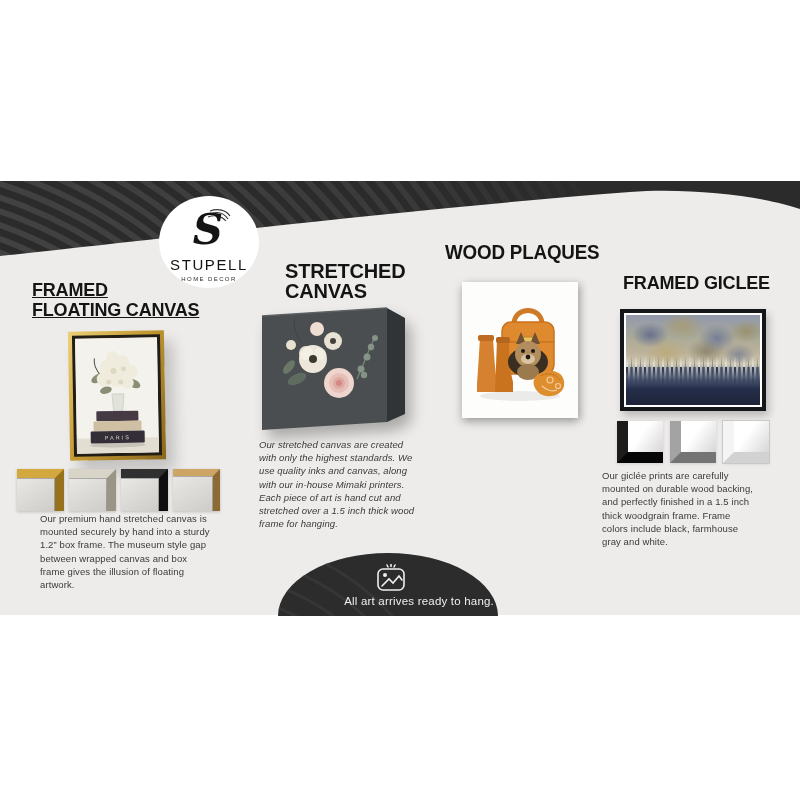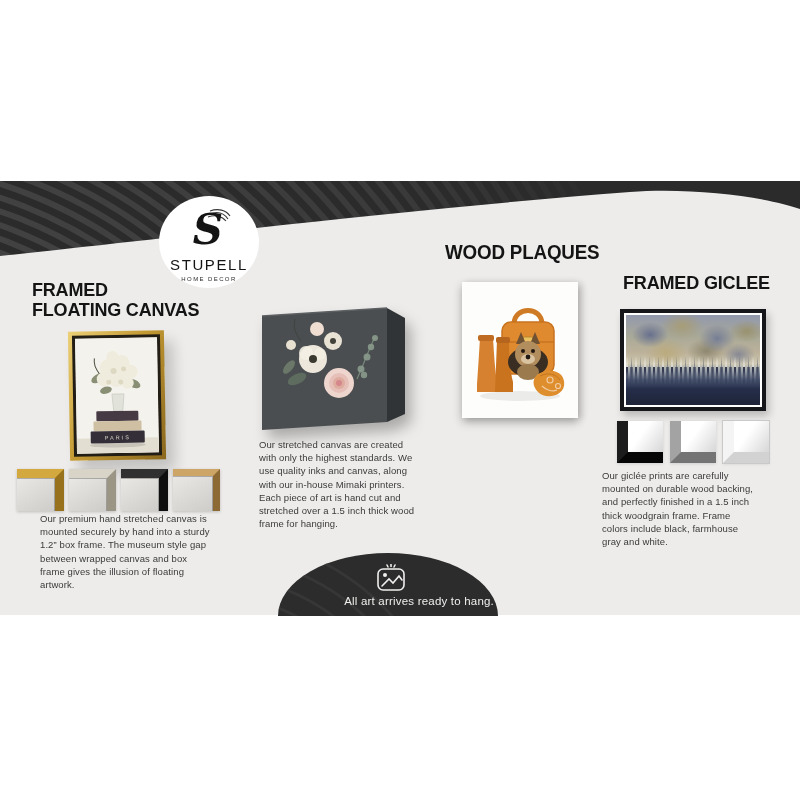--- a/index.html
+++ b/index.html
@@ -28,21 +28,21 @@
   .col-title {
     position:absolute; font-weight:bold; color:#141414; z-index:2;
     letter-spacing:-0.2px; line-height:20px; white-space:nowrap;
   }
   .body-copy {
     position:absolute; font-size:9.5px; line-height:13.2px; color:#3a3a3a;
     z-index:2; letter-spacing:0.1px;
   }
 
   
-  .t1 { left:32px; top:280px; font-size:18px; }
+  .t1 { left:32px; top:280px; font-size:18px;text-decoration:underline; }
   .float-frame {
     position:absolute; left:69px; top:331px; width:96px; height:129px;
     background:linear-gradient(120deg,#ecd077 0%,#c49a33 45%,#8a671d 100%);
     padding:4px; box-sizing:border-box; z-index:2; transform:rotate(-1deg);
     box-shadow:9px 11px 14px rgba(0,0,0,0.18);
   }
   .float-gap { position:absolute; inset:4px; background:#221d15; }
   .float-art { position:absolute; inset:7px; background:#f4f2ec; }
   .swatch-row1 { position:absolute; left:17px; top:469px; display:flex; gap:5px; z-index:2; }
   .sw1 {
@@ -53,21 +53,21 @@
   .sw1.gold      { border-top:9px solid #d3a93f; border-right:9px solid #97711c; }
   .sw1.champagne { border-top:9px solid #d8d4c8; border-right:9px solid #9b9585; }
   .sw1.black     { border-top:9px solid #303030; border-right:9px solid #0f0f0f; }
   .sw1.bronze    { border-top:7px solid #cda566; border-right:7px solid #8d6a34; }
   .p1 { left:40px; top:512px; width:170px; }
 
   
   .t2 { left:285px; top:261px; font-size:20px; }
   .canvas2 { position:absolute; left:261px; top:307px; z-index:2;
              filter:drop-shadow(6px 9px 7px rgba(0,0,0,0.28)); }
-  .p2 { left:259px; top:438px; width:158px; }
+  .p2 { left:259px; top:438px; width:158px;font-style:italic; }
 
   
   .t3 { left:445px; top:242px; font-size:20px; transform:scaleX(.94); transform-origin:left top; }
   .plaque {
     position:absolute; left:462px; top:282px; width:116px; height:136px;
     background:#fdfdfc; z-index:2;
     box-shadow:0 4px 9px rgba(0,0,0,.28), 4px 1px 7px rgba(0,0,0,.12);
   }
   .p3 { left:444px; top:441px; width:156px; }
 
@@ -252,20 +252,24 @@
 
   <div class="swatch-row1">
     <div class="sw1 gold"></div>
     <div class="sw1 champagne"></div>
     <div class="sw1 black"></div>
     <div class="sw1 bronze"></div>
   </div>
 
   <div class="body-copy p1">Our premium hand stretched canvas is mounted securely by hand into a sturdy 1.2” box frame. The museum style gap between wrapped canvas and box frame gives the illusion of floating artwork.</div>
 
+  <div class="col-title t2">
+    <div>STRETCHED</div>
+    <div>CANVAS</div>
+  </div>
 
   <svg class="canvas2" width="146" height="126" viewBox="0 0 146 126">
     <path d="M1,9 L126,1 L126,115 L1,123 Z" fill="#4a4e50"></path>
     <path d="M126,1 L144,11 L144,107 L126,115 Z" fill="#303436"></path>
     <path d="M1,9 L126,1" stroke="#5c6062" stroke-width="1.5" fill="none"></path>
     <path d="M96,72 C104,54 108,42 114,30" stroke="#77897b" stroke-width="1.2" fill="none"></path>
     <g fill="#8a9b8c" opacity="0.9">
       <circle cx="100" cy="62" r="3.5"></circle>
         <circle cx="106" cy="50" r="3.5"></circle>
       <circle cx="110" cy="40" r="3.2"></circle>

